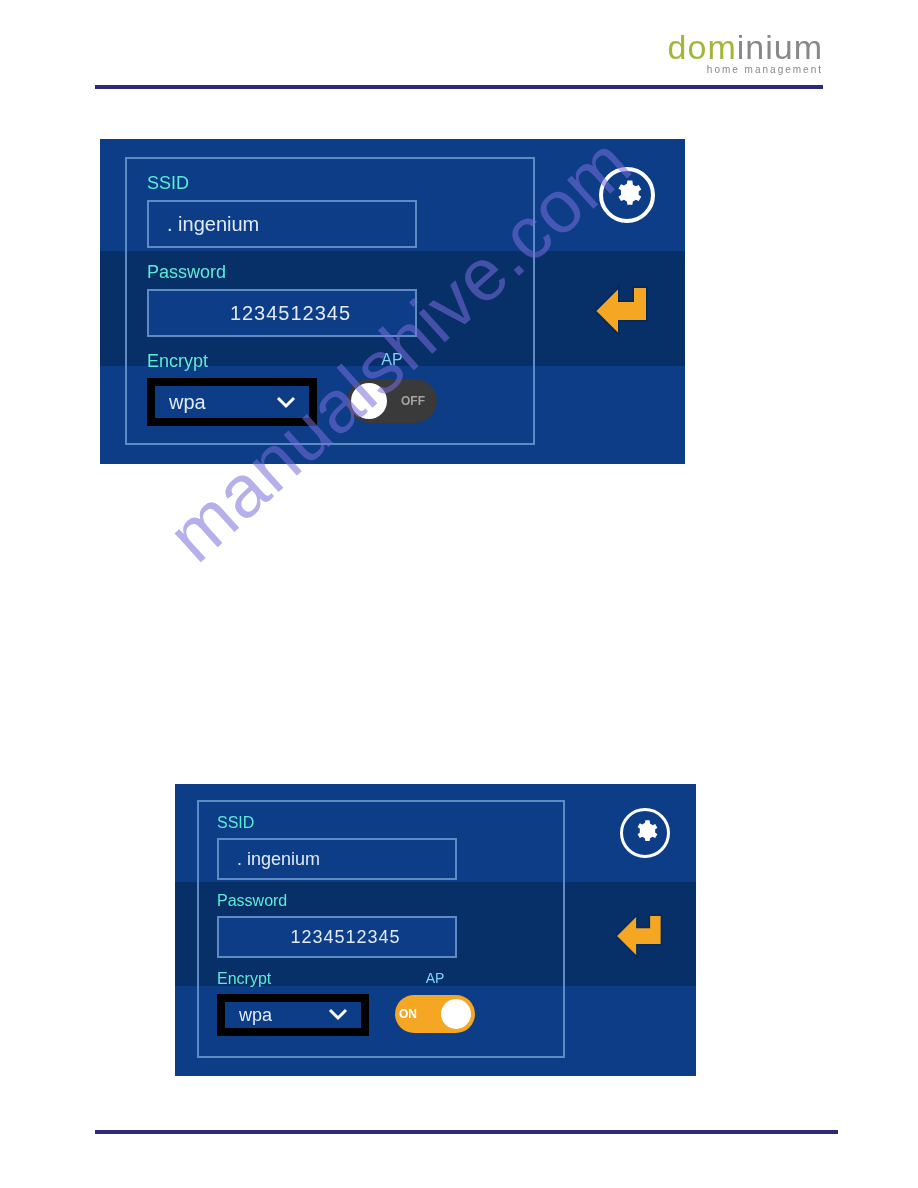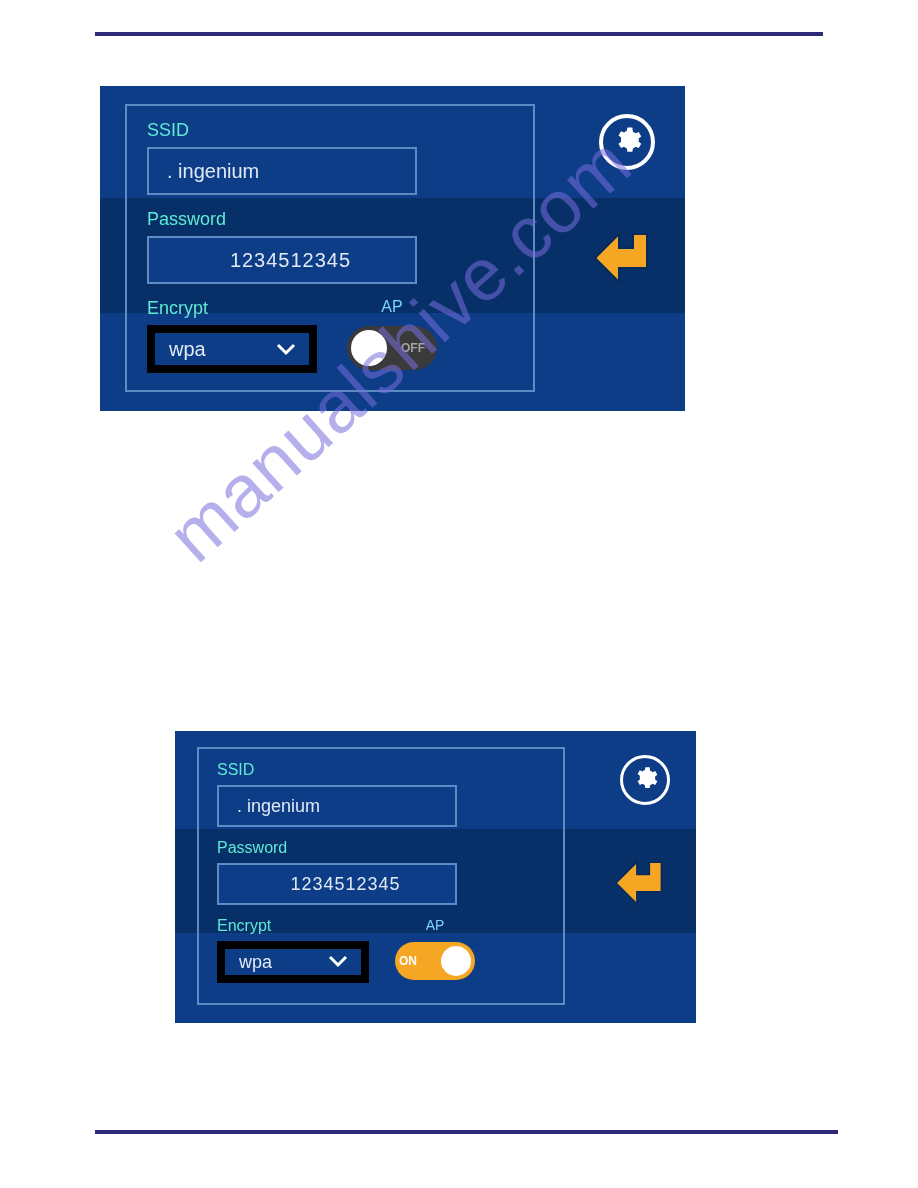--- a/index.html
+++ b/index.html
@@ -174,20 +174,28 @@
     font-weight: 400;
     letter-spacing: 1px;
     white-space: nowrap;
   }
 </style>
 </head>
 <body>
 
 <div class="page">
 
+  <div class="header">
+    <div class="logo">
+      <div class="logo-main">
+        <span class="dom">dom</span><span class="inium">inium</span>
+      </div>
+      <div class="logo-sub">home management</div>
+    </div>
+  </div>
   <div class="top-rule"></div>
 
   <div class="panel panel-1">
     <div class="mid-band"></div>
 
     <div class="gear-btn">
       <span>
         <svg class="gear-svg" viewBox="0 0 24 24">
           <path fill="#ffffff" d="M12 8a4 4 0 100 8 4 4 0 000-8zm9.4 4a7.4 7.4 0 00-.1-1.3l2.1-1.6-2-3.5-2.5 1a7.5 7.5 0 00-2.2-1.3L16.3 2h-4l-.4 2.6a7.5 7.5 0 00-2.2 1.3l-2.5-1-2 3.5 2.1 1.6A7.6 7.6 0 007.2 12c0 .4 0 .9.1 1.3l-2.1 1.6 2 3.5 2.5-1c.7.5 1.4 1 2.2 1.3l.4 2.6h4l.4-2.6a7.5 7.5 0 002.2-1.3l2.5 1 2-3.5-2.1-1.6c.1-.4.1-.9.1-1.3z"></path>
         </svg>

